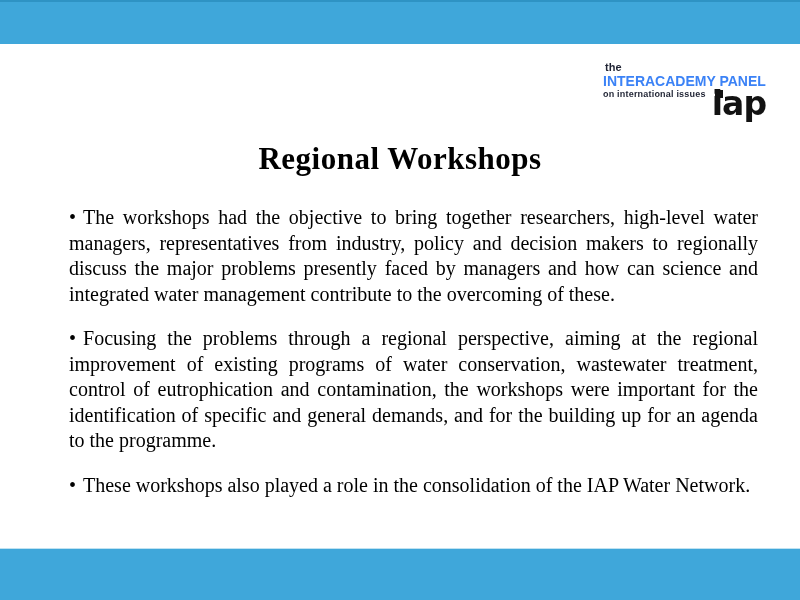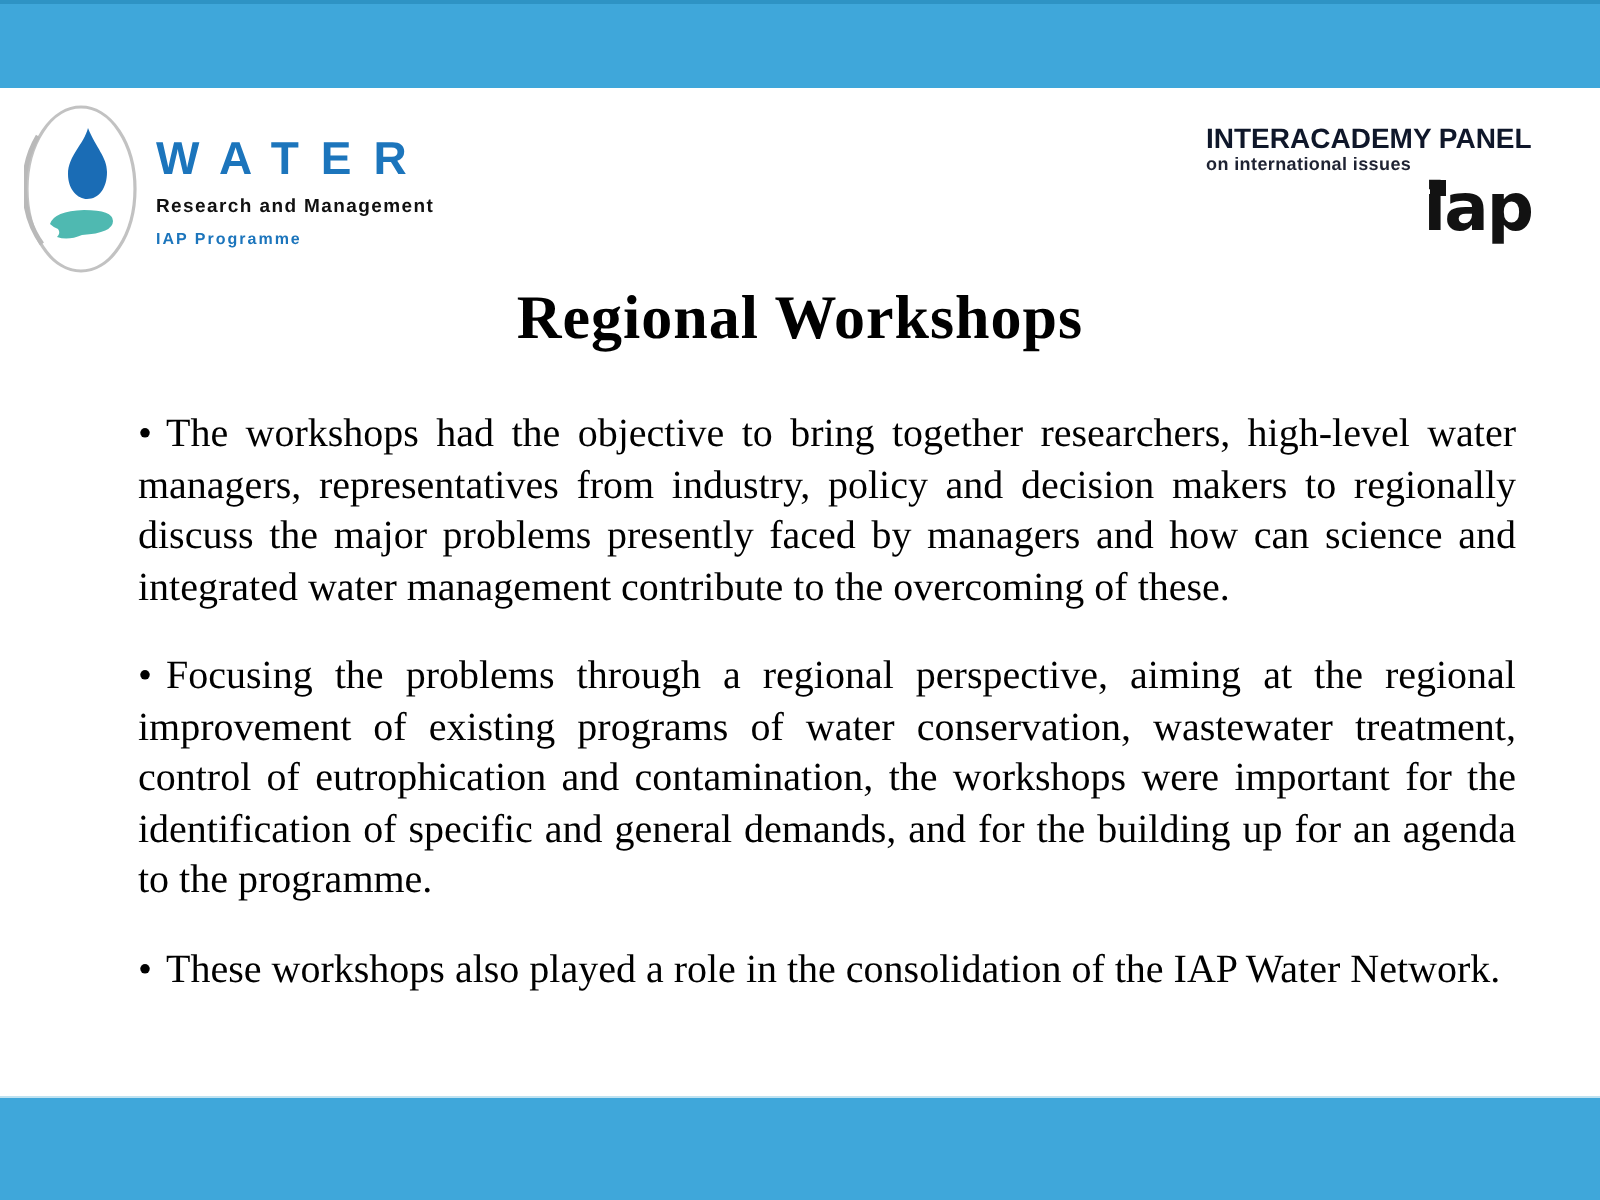--- a/index.html
+++ b/index.html
@@ -40,21 +40,21 @@
   .water-prog {
     margin-top: 6px; color: #1C75BC; font-weight: bold; font-size: 8px;
     letter-spacing: 1px; white-space: nowrap;
   }
   
   .iap-logo {
     position: absolute; left: 603px; top: 61px; width: 165px; height: 78px;
     font-family: "Liberation Sans", sans-serif;
   }
   .iap-the { color: #1F2333; font-weight: bold; font-size: 11px; line-height: 1.1; margin-left: 2px; }
-  .iap-panel { color: #0f172a; font-weight: bold; font-size: 14px; line-height: 1.15; white-space: nowrap; }
+  .iap-panel { color: #3b82f6; font-weight: bold; font-size: 14px; line-height: 1.15; white-space: nowrap; }
   .iap-issues { color: #1F2333; font-weight: bold; font-size: 9px; line-height: 1.2; letter-spacing: 0.2px; }
   .iap-wordmark {
     position: absolute; right: 2px; top: 26px;
     font-family: "DejaVu Sans", sans-serif; font-weight: bold;
     font-size: 33px; line-height: 1; letter-spacing: -1px; color: #121212;
   }
   .iap-idot {
     position: absolute; left: 3px; top: 3px; width: 8px; height: 8px;
     background: #121212;
   }
@@ -74,35 +74,23 @@
   .content p:last-child { margin-bottom: 0; }
   .bchar { margin-right: 7px; }
 </style>
 </head>
 <body>
 
 <div class="slide">
 
   <div class="top-bar"></div>
 
-  <div class="water-logo">
-    <svg class="water-oval" viewBox="0 0 57 85" xmlns="http://www.w3.org/2000/svg">
-      <ellipse cx="28.5" cy="42.5" rx="27" ry="41" fill="#ffffff" stroke="#c2c2c2" stroke-width="1.6"></ellipse>
-      <path d="M7 16 A33 42 0 0 0 9 70" fill="none" stroke="#b9b9b9" stroke-width="2.4"></path>
-      <path d="M32 12 C30 20 22 26 22 35 C22 43 27 47.5 31.5 47.5 C37.5 47.5 41.5 42 41.5 34 C41.5 26.5 36 22 32 12 Z" fill="#1A6CB5"></path>
-      <path d="M13 60 Q15 53.5 30 53 Q44.5 53 44.5 58.5 Q44.5 64.5 29 65.5 Q22 68.5 16.5 66.5 Q18.5 64.5 17 62.5 Q14.5 61.5 13 60 Z" fill="#4FB9B1"></path>
-    </svg>
-    <div class="water-textcol">
-      <div class="water-word">WATER</div>
-      <div class="water-sub">Research and Management</div>
-      <div class="water-prog">IAP Programme</div>
-    </div>
-  </div>
 
   <div class="iap-logo">
+    <div class="iap-the">the</div>
     <div class="iap-panel">INTERACADEMY PANEL</div>
     <div class="iap-issues">on international issues</div>
     <div class="iap-wordmark"><span>iap</span><span class="iap-idot"></span></div>
   </div>
 
   <h1 class="title">Regional Workshops</h1>
 
   <div class="content">
     <p><span class="bchar">•</span><span>The workshops had the objective to bring together researchers, high-level water managers, representatives from industry, policy and decision makers to regionally discuss the major problems presently faced by managers and how can science and integrated water management contribute to the overcoming of these.</span></p>
     <p><span class="bchar">•</span><span>Focusing the problems through a regional perspective, aiming at the regional improvement of existing programs of water conservation, wastewater treatment, control of eutrophication and contamination, the workshops were important for the identification of specific and general demands, and for the building up for an agenda to the programme.</span></p>

